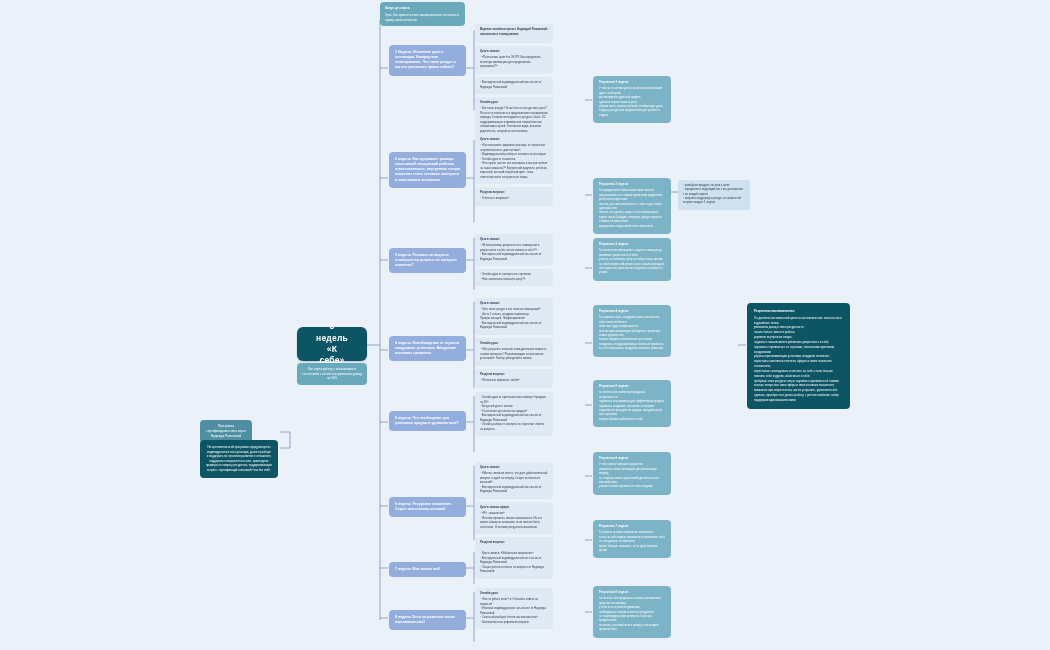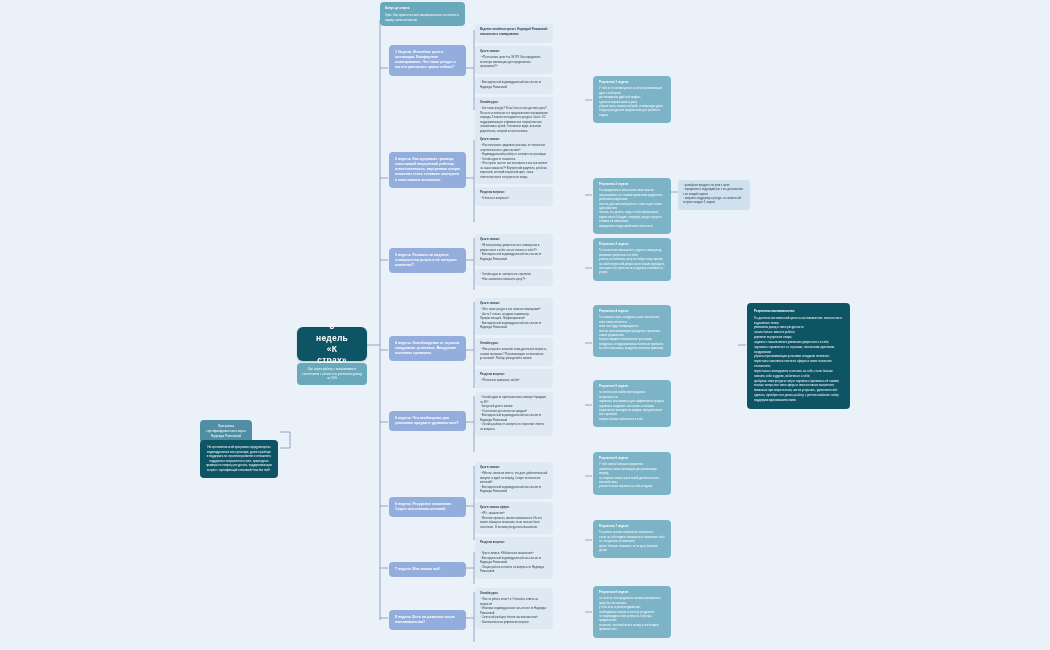--- a/index.html
+++ b/index.html
@@ -120,21 +120,21 @@
   </svg>
 
   <div class="node bonus" style="left:380px; top:2px; width:85px;">
     <span class="hdr">Бонус до старта:</span>
     <span class="it">Урок. Как привести своё эмоциональное состояние в норму самостоятельно</span>
   </div>
 
   <div class="node central" style="left:297px; top:327px; width:70px; height:34px;">
     <div>
       <div>8 недель</div>
-      <div>«К страх»</div>
+      <div>«К себе»</div>
     </div>
   </div>
   <div class="node central-sub" style="left:297px; top:363px; width:70px;">Как через работу с мышлением и состоянием с лёгкостью увеличить доход на 50%</div>
 
   <div class="node program-title" style="left:200px; top:420px; width:52px;">Программа сертифицированного коуча Надежды Романовой</div>
   <div class="node program-body" style="left:200px; top:440px; width:78px;">На протяжении всей программы предусмотрены индивидуальные кон-сультации, уроки в разборе и поддержка по стратегии развития и отношения, поддержка специалистов в чате, прикладные примеры по запросу ресурсных, поддерживающих встреч с сертификаций тематикой «как без ней».</div>
 
   <div class="node week" style="left:389px; top:45px; width:77px;"><span>1 Неделя. Истинные цели и мотивация. Комфортное планирование. Что такое ресурс и как его увеличить прямо сейчас?</span></div>
   <div class="node week" style="left:389px; top:152px; width:77px;"><span>2 неделя. Как здоровые границы, счастливый внутренний ребенок, ответственность, внутренние опоры помогают стать топовым экспертом и счастливым человеком.</span></div>
   <div class="node week" style="left:389px; top:248px; width:77px;"><span>3 неделя. Реально ли поднять стоимость на услуги и не потерять клиентов?</span></div>

